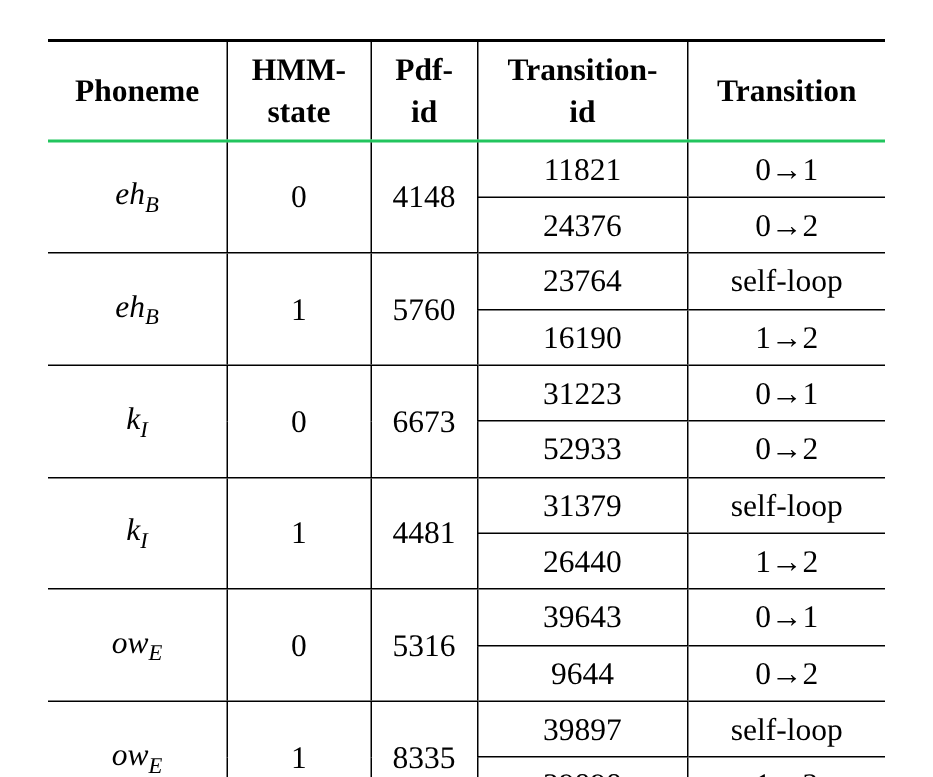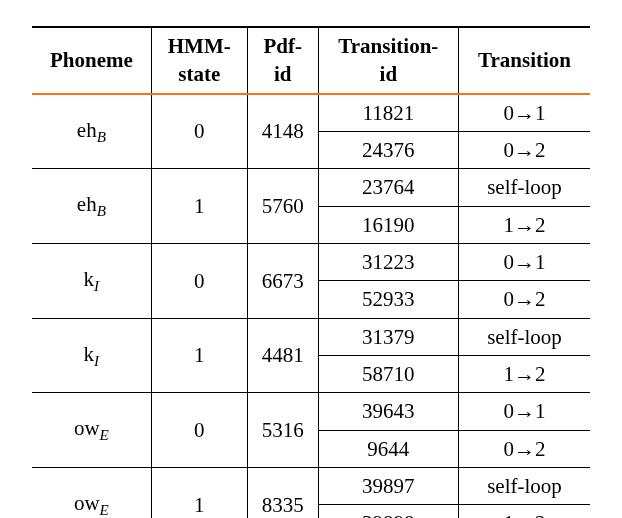--- a/index.html
+++ b/index.html
@@ -19,24 +19,24 @@
     th, td {
       text-align: center;
       vertical-align: middle;
       padding: 4px 8px;
       line-height: 1.35;
     }
     th {
       font-weight: bold;
     }
     .thick-top { border-top: 2px solid #000; }
-    .thick-bot { border-bottom: 2px solid #f97316; }
+    .thick-bot { border-bottom: 2px solid #22c55e; }
     .vline { border-left: 1px solid #000; }
     .thin-bot { border-bottom: 1px solid #000; }
-    .pho-it { }
+    .pho-it { font-style: italic; }
     .sub { font-size: 0.72em; vertical-align: sub; font-style: italic; }
     .arrow-gap { letter-spacing: 0; }
   </style>
 </head>
 <body>
 
 <table>
   <thead>
     <tr class="thick-top thick-bot">
       <th>Phoneme</th>
@@ -87,21 +87,21 @@
         <td class="vline arrow-gap thin-bot">0→2</td>
       </tr>
       <tr>
         <td rowspan="2" class="thin-bot"><span class="pho-it">k</span><span class="sub">I</span></td>
         <td rowspan="2" class="vline thin-bot">1</td>
         <td rowspan="2" class="vline thin-bot">4481</td>
         <td class="vline thin-bot">31379</td>
         <td class="vline thin-bot arrow-gap">self-loop</td>
       </tr>
       <tr>
-        <td class="vline thin-bot">58710</td>
+        <td class="vline thin-bot">26440</td>
         <td class="vline arrow-gap thin-bot">1→2</td>
       </tr>
       <tr>
         <td rowspan="2" class="thin-bot"><span class="pho-it">ow</span><span class="sub">E</span></td>
         <td rowspan="2" class="vline thin-bot">0</td>
         <td rowspan="2" class="vline thin-bot">5316</td>
         <td class="vline thin-bot">39643</td>
         <td class="vline thin-bot arrow-gap">0→1</td>
       </tr>
       <tr>

